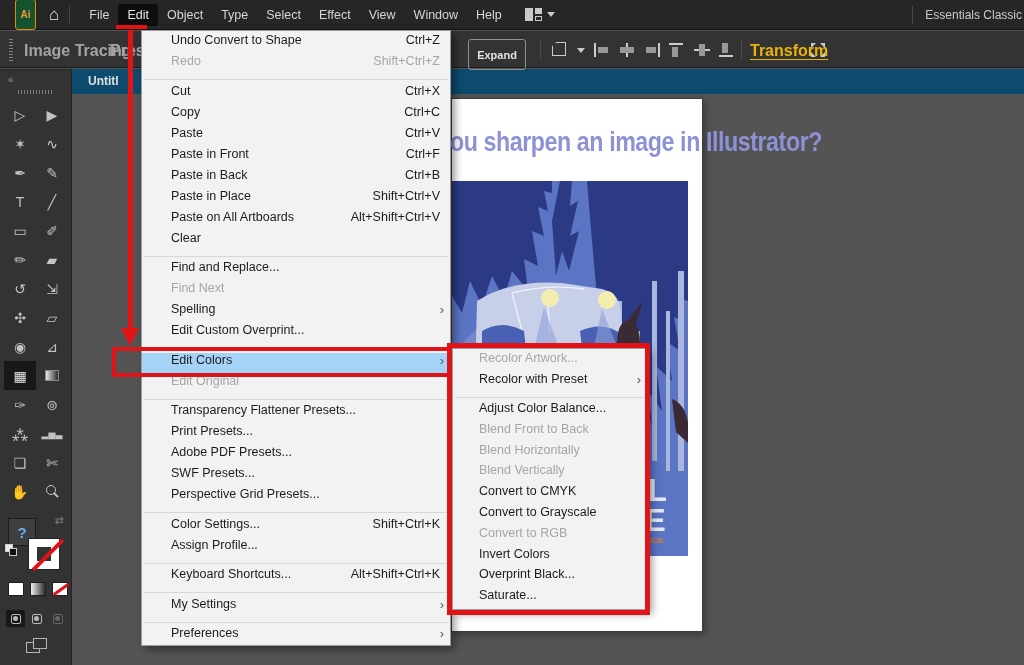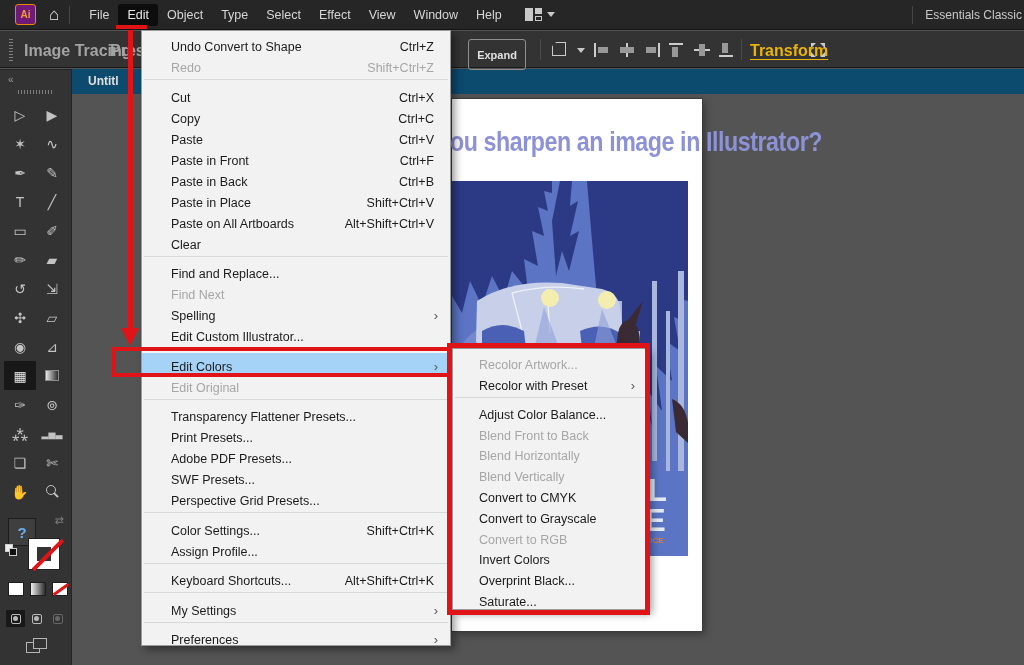--- a/index.html
+++ b/index.html
@@ -1,21 +1,21 @@
 <!DOCTYPE html>
 <html><head>
 <meta charset="utf-8">
 <style>
   *{box-sizing:border-box;margin:0;padding:0}
   html,body{width:1024px;height:665px;overflow:hidden}
   body{font-family:"Liberation Sans",sans-serif;background:#535353;position:relative}
 
   
   .menubar{position:absolute;left:0;top:0;width:1024px;height:30px;background:#262626;border-bottom:1px solid #161616;display:flex;align-items:center;z-index:30}
-  .ai-logo{width:21px;height:21px;margin-left:15px;background:#701a75;border:1px solid #e8890c;border-radius:3px;color:#f29b35;font-size:10px;font-weight:bold;display:flex;align-items:center;justify-content:center}
+  .ai-logo{width:21px;height:31px;margin-left:15px;background:#14532d;border:1px solid #e8890c;border-radius:3px;color:#f29b35;font-size:10px;font-weight:bold;display:flex;align-items:center;justify-content:center}
   .home-ico{color:#e8e8e8;font-size:17px;margin-left:13px;line-height:1}
   .mb-div{width:1px;height:18px;background:#454545;margin:0 10px}
   .menus{display:flex;align-items:center}
   .menu-top{color:#d6d6d6;font-size:12.5px;padding:4px 9px;border-radius:3px;cursor:default}
   .menu-top.active{background:#0d0d0d;color:#e8e8e8}
   .ws-ico{width:17px;height:13px;margin-left:14px;position:relative}
   .ws-ico i{position:absolute;background:#c9c9c9}
   .ws-ico i.a{left:0;top:0;width:8px;height:13px}
   .ws-ico i.b{left:10px;top:0;width:7px;height:6px}
   .ws-ico i.c{left:10px;top:8px;width:7px;height:5px;background:transparent;border:1px solid #c9c9c9}
@@ -96,21 +96,21 @@
   .dmode.dim span:after{background:#666}
   .screen-mode{position:absolute;left:26px;top:568px;width:22px;height:16px}
   .screen-mode i{position:absolute;border:1.5px solid #b5b5b5}
   .screen-mode i.r1{left:0;top:4px;width:14px;height:11px}
   .screen-mode i.r2{left:7px;top:0;width:14px;height:11px;background:#333}
 
   
   .dropmenu{position:absolute;background:#f2f2f2;border:1px solid #9b9b9b;box-shadow:4px 4px 8px rgba(0,0,0,.4);z-index:50;padding:2px 0}
   .edit-menu{left:141px;top:30px;width:310px;height:616px}
   .submenu{left:452px;top:348px;width:196px;height:262px}
-  .menu-item{display:flex;align-items:flex-end;height:21px;padding:0 10px 0 29px;font-size:12.5px;color:#1b1b1b;white-space:nowrap}
+  .menu-item{display:flex;align-items:flex-start;height:21px;padding:0 4px 0 29px;font-size:12.5px;color:#1b1b1b;white-space:nowrap}
   .submenu .menu-item{height:20.8px;padding-left:26px}
   .menu-item .sc{margin-left:auto;padding-right:6px}
   .menu-item .arr{margin-left:auto;font-size:13px;color:#555;padding-right:2px}
   .menu-item.disabled{color:#a6a6a6}
   .menu-item.hilite{background:#a5d3f7}
   .menu-sep{height:8.5px;position:relative}
   .menu-sep:after{content:"";position:absolute;left:2px;right:2px;top:4px;height:1px;background:#d8d8d8}
 
   
   .anno{position:absolute;z-index:90;pointer-events:none}
@@ -402,21 +402,21 @@
       <span>Find and Replace...</span>
     </div>
     <div class="menu-item disabled">
       <span>Find Next</span>
     </div>
     <div class="menu-item">
       <span>Spelling</span>
       <span class="arr">›</span>
     </div>
     <div class="menu-item">
-      <span>Edit Custom Illustrator...</span>
+      <span>Edit Custom Overprint...</span>
     </div>
     <div class="menu-sep"></div>
     <div class="menu-item hilite">
       <span>Edit Colors</span>
       <span class="arr">›</span>
     </div>
     <div class="menu-item disabled">
       <span>Edit Original</span>
     </div>
     <div class="menu-sep"></div>

